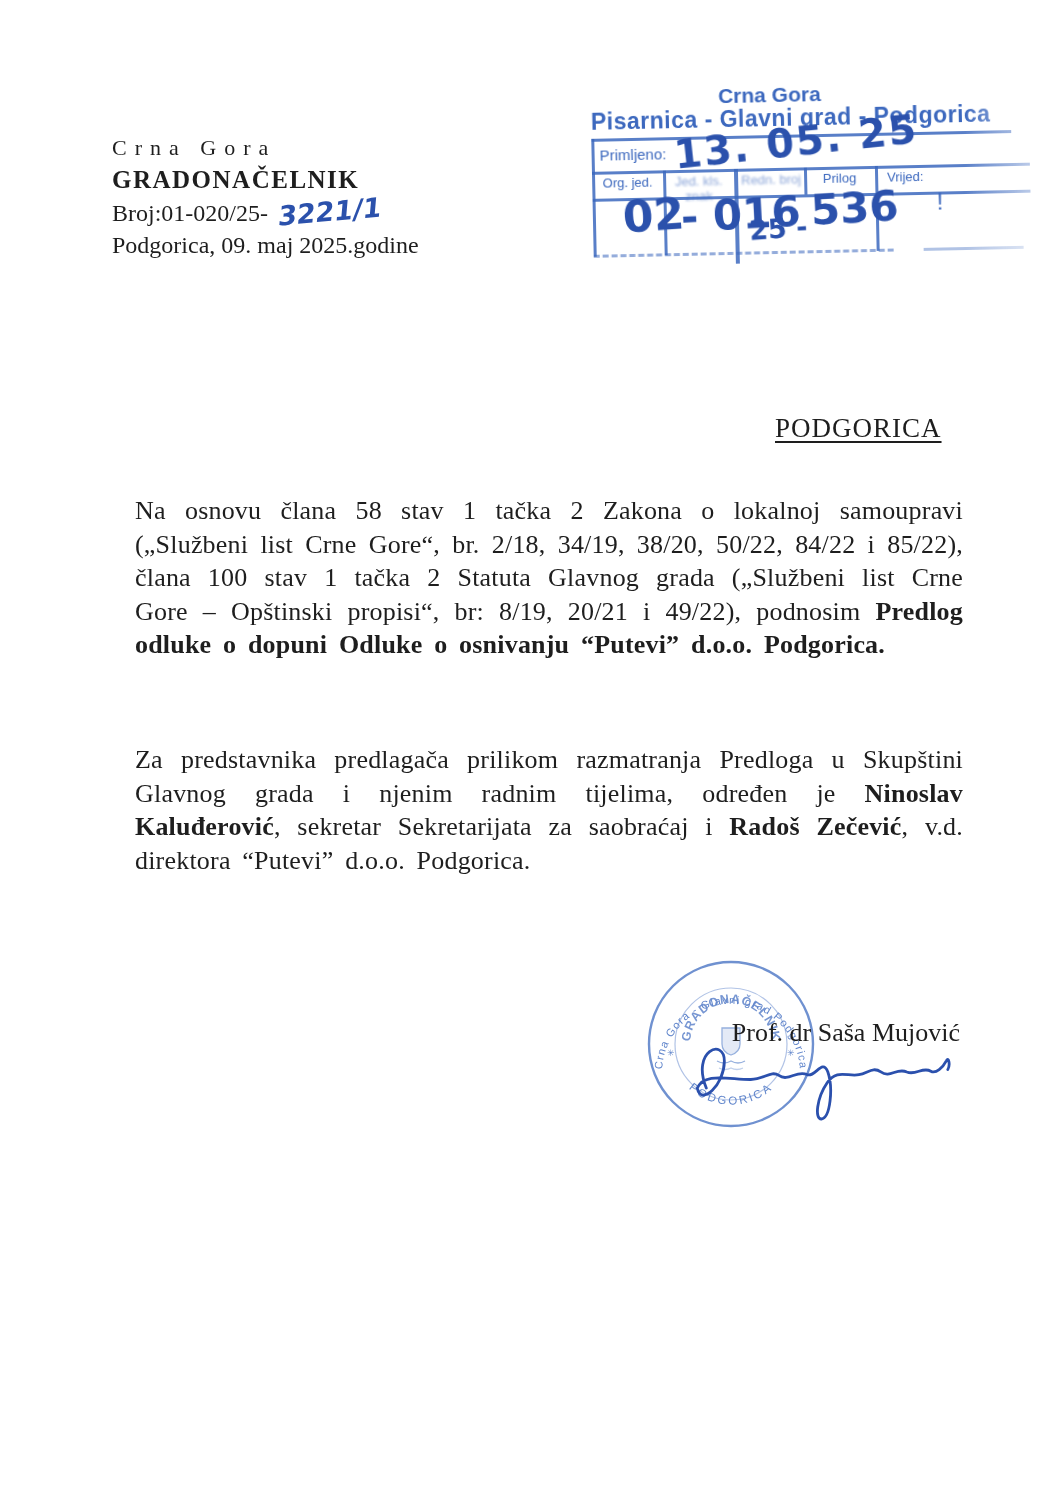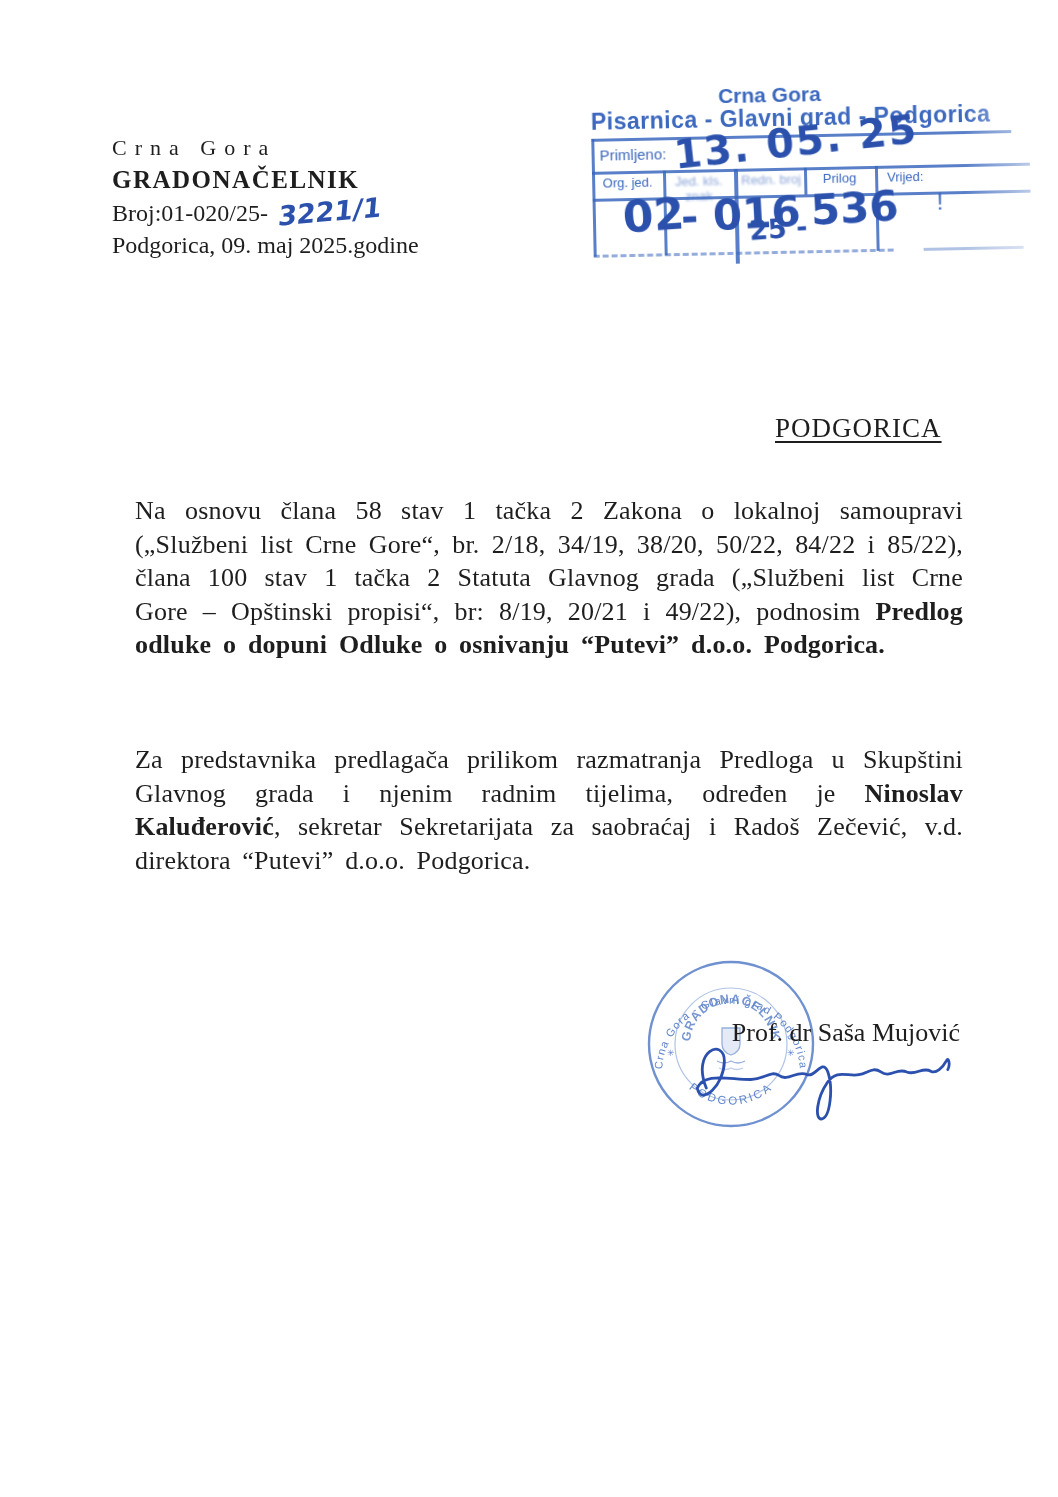--- a/index.html
+++ b/index.html
@@ -106,21 +106,21 @@
       <div class="ts-val hand" style="left:88px;top:58px;font-size:42px;font-weight:bold;transform:rotate(-2deg);">- 016</div>
       <div class="ts-val hand" style="left:156px;top:80px;font-size:27px;font-weight:bold;transform:rotate(-3deg);">25 -</div>
       <div class="ts-val hand" style="left:218px;top:54px;font-size:42px;font-weight:bold;transform:rotate(-2deg);">536</div>
       <div class="ts-mark">!</div>
     </div>
   </div>
 
   <div class="doc-title-city">PODGORICA</div>
 
   <div class="para para-1"><span>Na osnovu člana 58 stav 1 tačka 2 Zakona o lokalnoj samoupravi („Službeni list Crne Gore“, br. 2/18, 34/19, 38/20, 50/22, 84/22 i 85/22), člana 100 stav 1 tačka 2 Statuta Glavnog grada („Službeni list Crne Gore – Opštinski propisi“, br: 8/19, 20/21 i 49/22), podnosim </span><span style="font-weight: bold;">Predlog odluke o dopuni Odluke o osnivanju “Putevi” d.o.o. Podgorica.</span></div>
-  <div class="para para-2"><span>Za predstavnika predlagača prilikom razmatranja Predloga u Skupštini Glavnog grada i njenim radnim tijelima, određen je </span><span style="font-weight: bold;">Ninoslav Kaluđerović</span><span>, sekretar Sekretarijata za saobraćaj i </span><span style="font-weight: normal; margin-top: 33px;">Radoš Zečević</span><span>, v.d. direktora “Putevi” d.o.o. Podgorica.</span></div>
+  <div class="para para-2"><span>Za predstavnika predlagača prilikom razmatranja Predloga u Skupštini Glavnog grada i njenim radnim tijelima, određen je </span><span style="font-weight: bold;">Ninoslav Kaluđerović</span><span>, sekretar Sekretarijata za saobraćaj i </span><span style="font-weight: bold; margin-top: 33px;">Radoš Zečević</span><span>, v.d. direktora “Putevi” d.o.o. Podgorica.</span></div>
 
   <svg class="round-stamp" width="176" height="176" viewBox="0 0 176 176">
     <defs>
       <path id="arcOuterTop" d="M 19.2,122 A 69,69 0 1 1 156.8,122"></path>
       <path id="arcBottom" d="M 29.7,109.5 A 63,63 0 0 0 146.3,109.5"></path>
       <path id="arcInner" d="M 47,88 A 41,41 0 1 1 129,88"></path>
     </defs>
     <g stroke="#4a74c4" fill="none" stroke-width="2.4" opacity="0.9">
       <circle cx="88" cy="88" r="82"></circle>
       <circle cx="88" cy="88" r="56" stroke-width="1.2" opacity="0.55"></circle>

